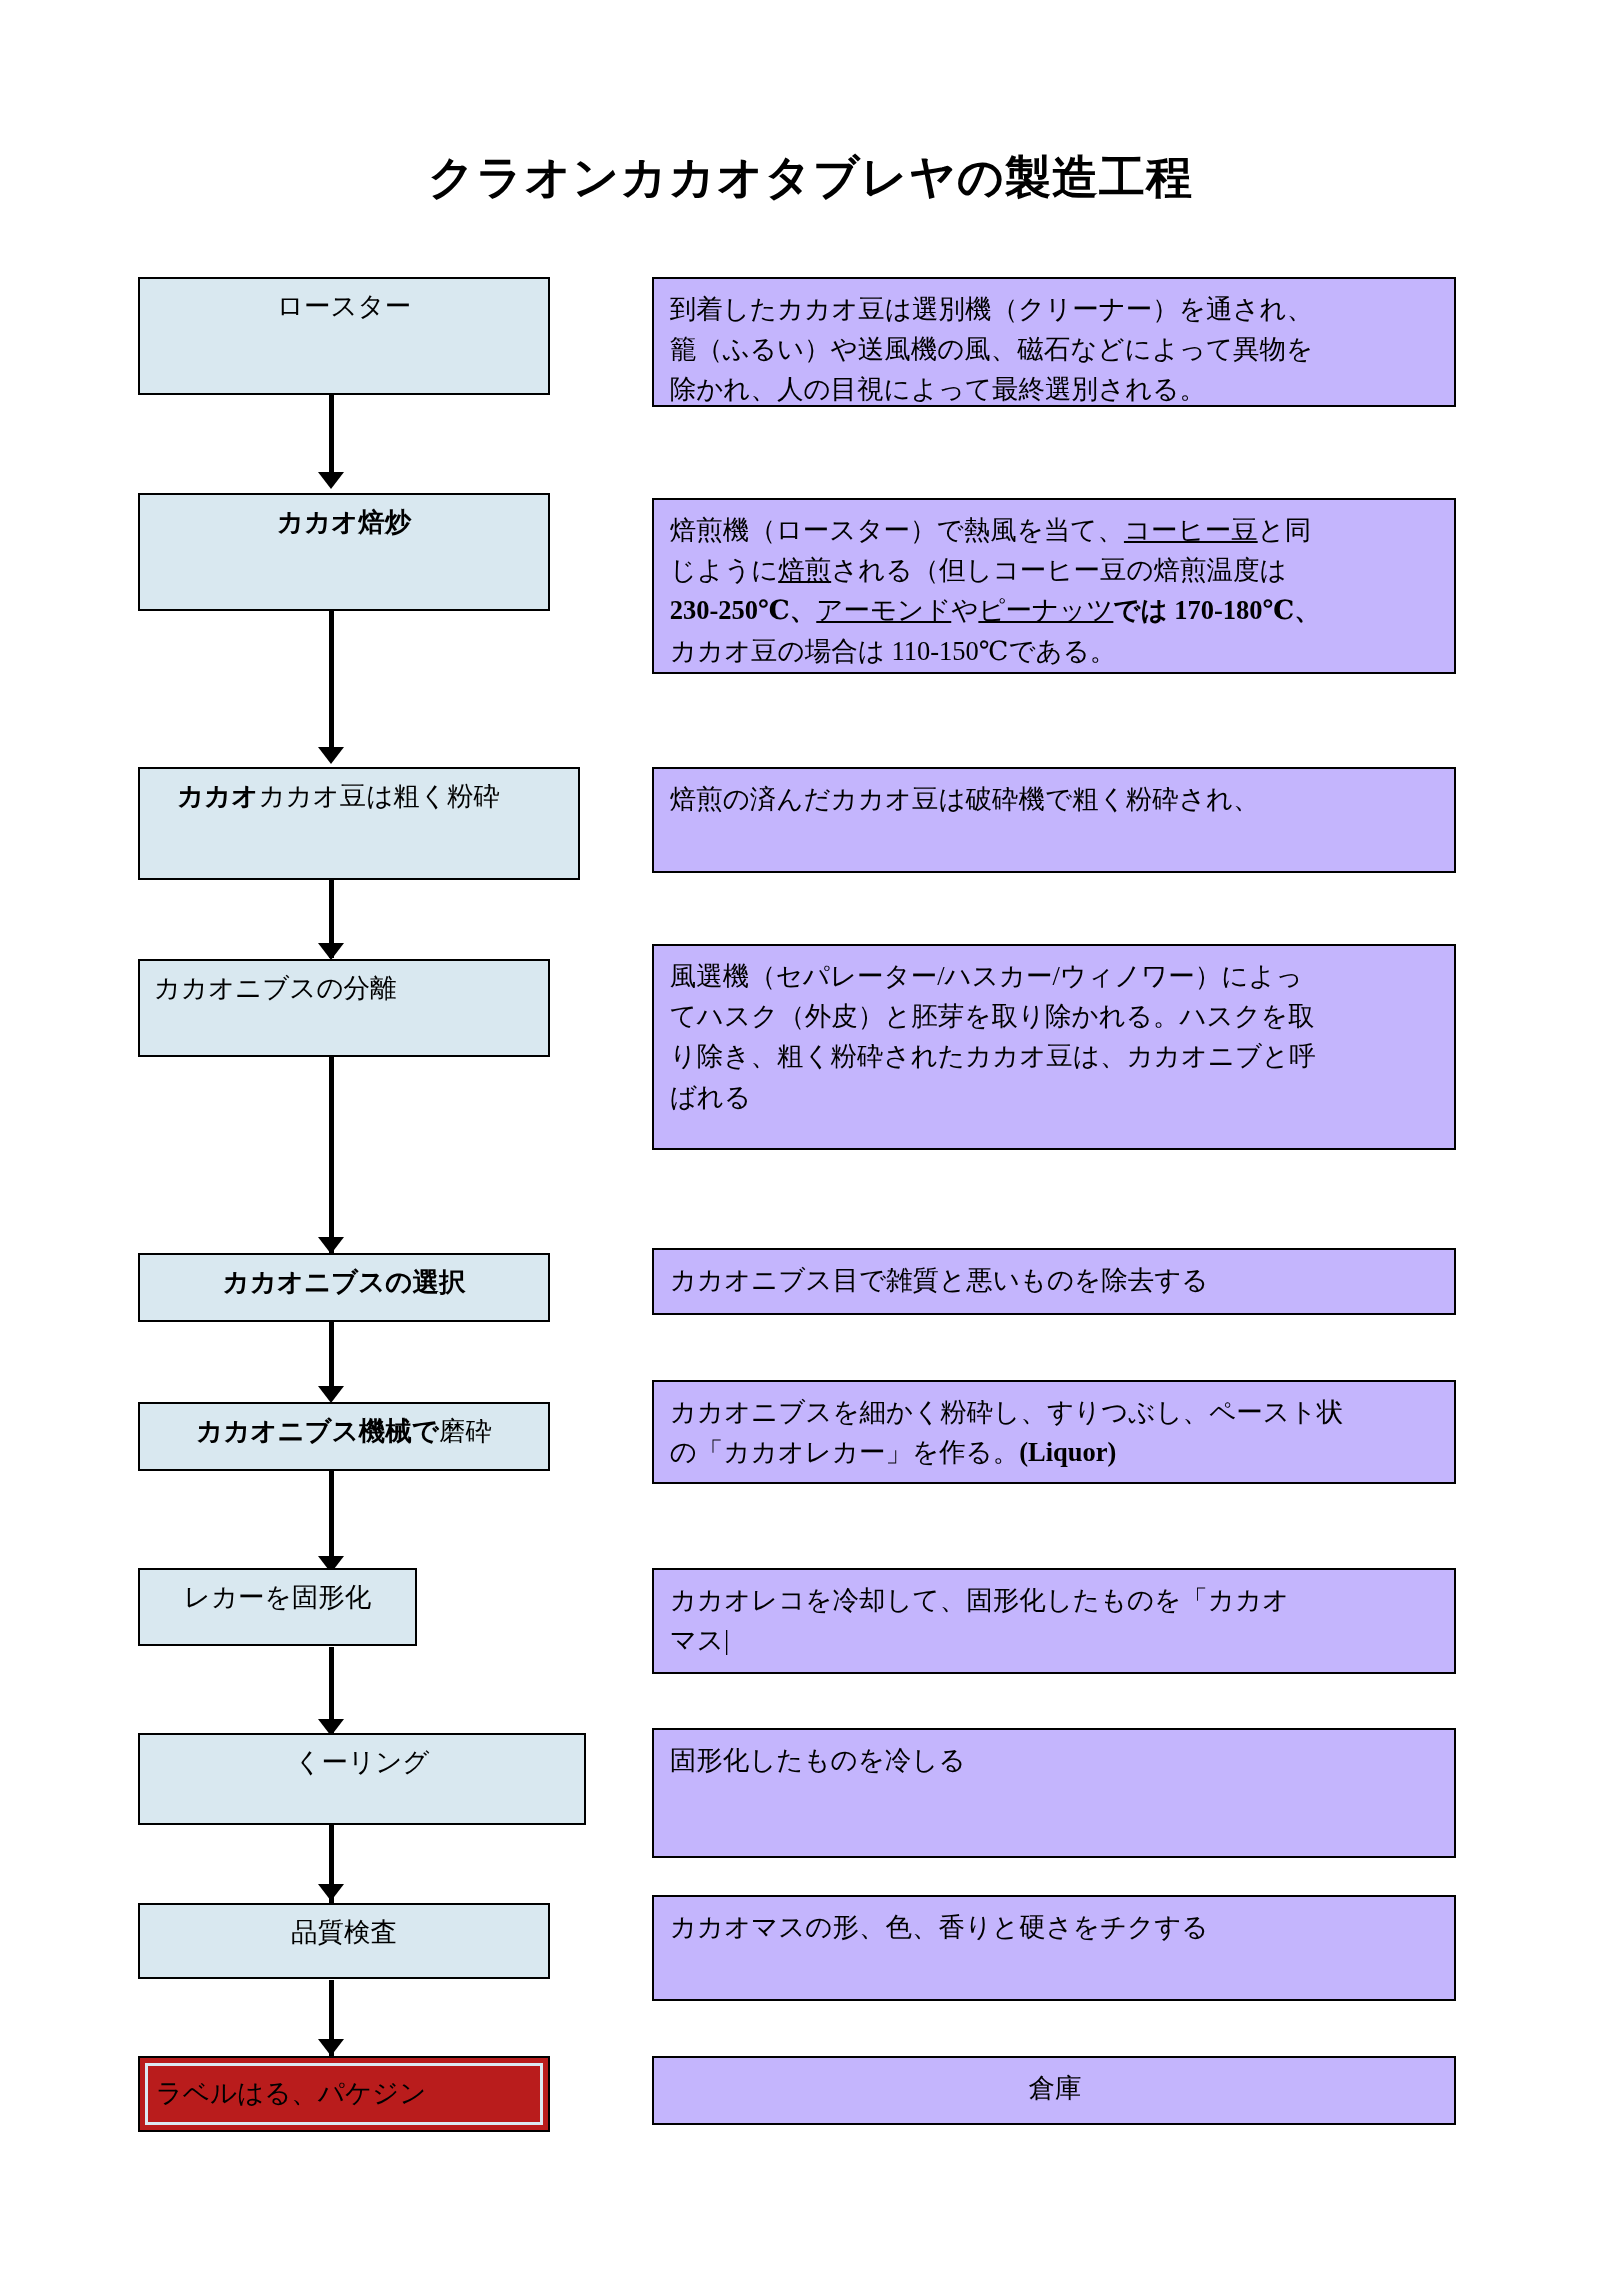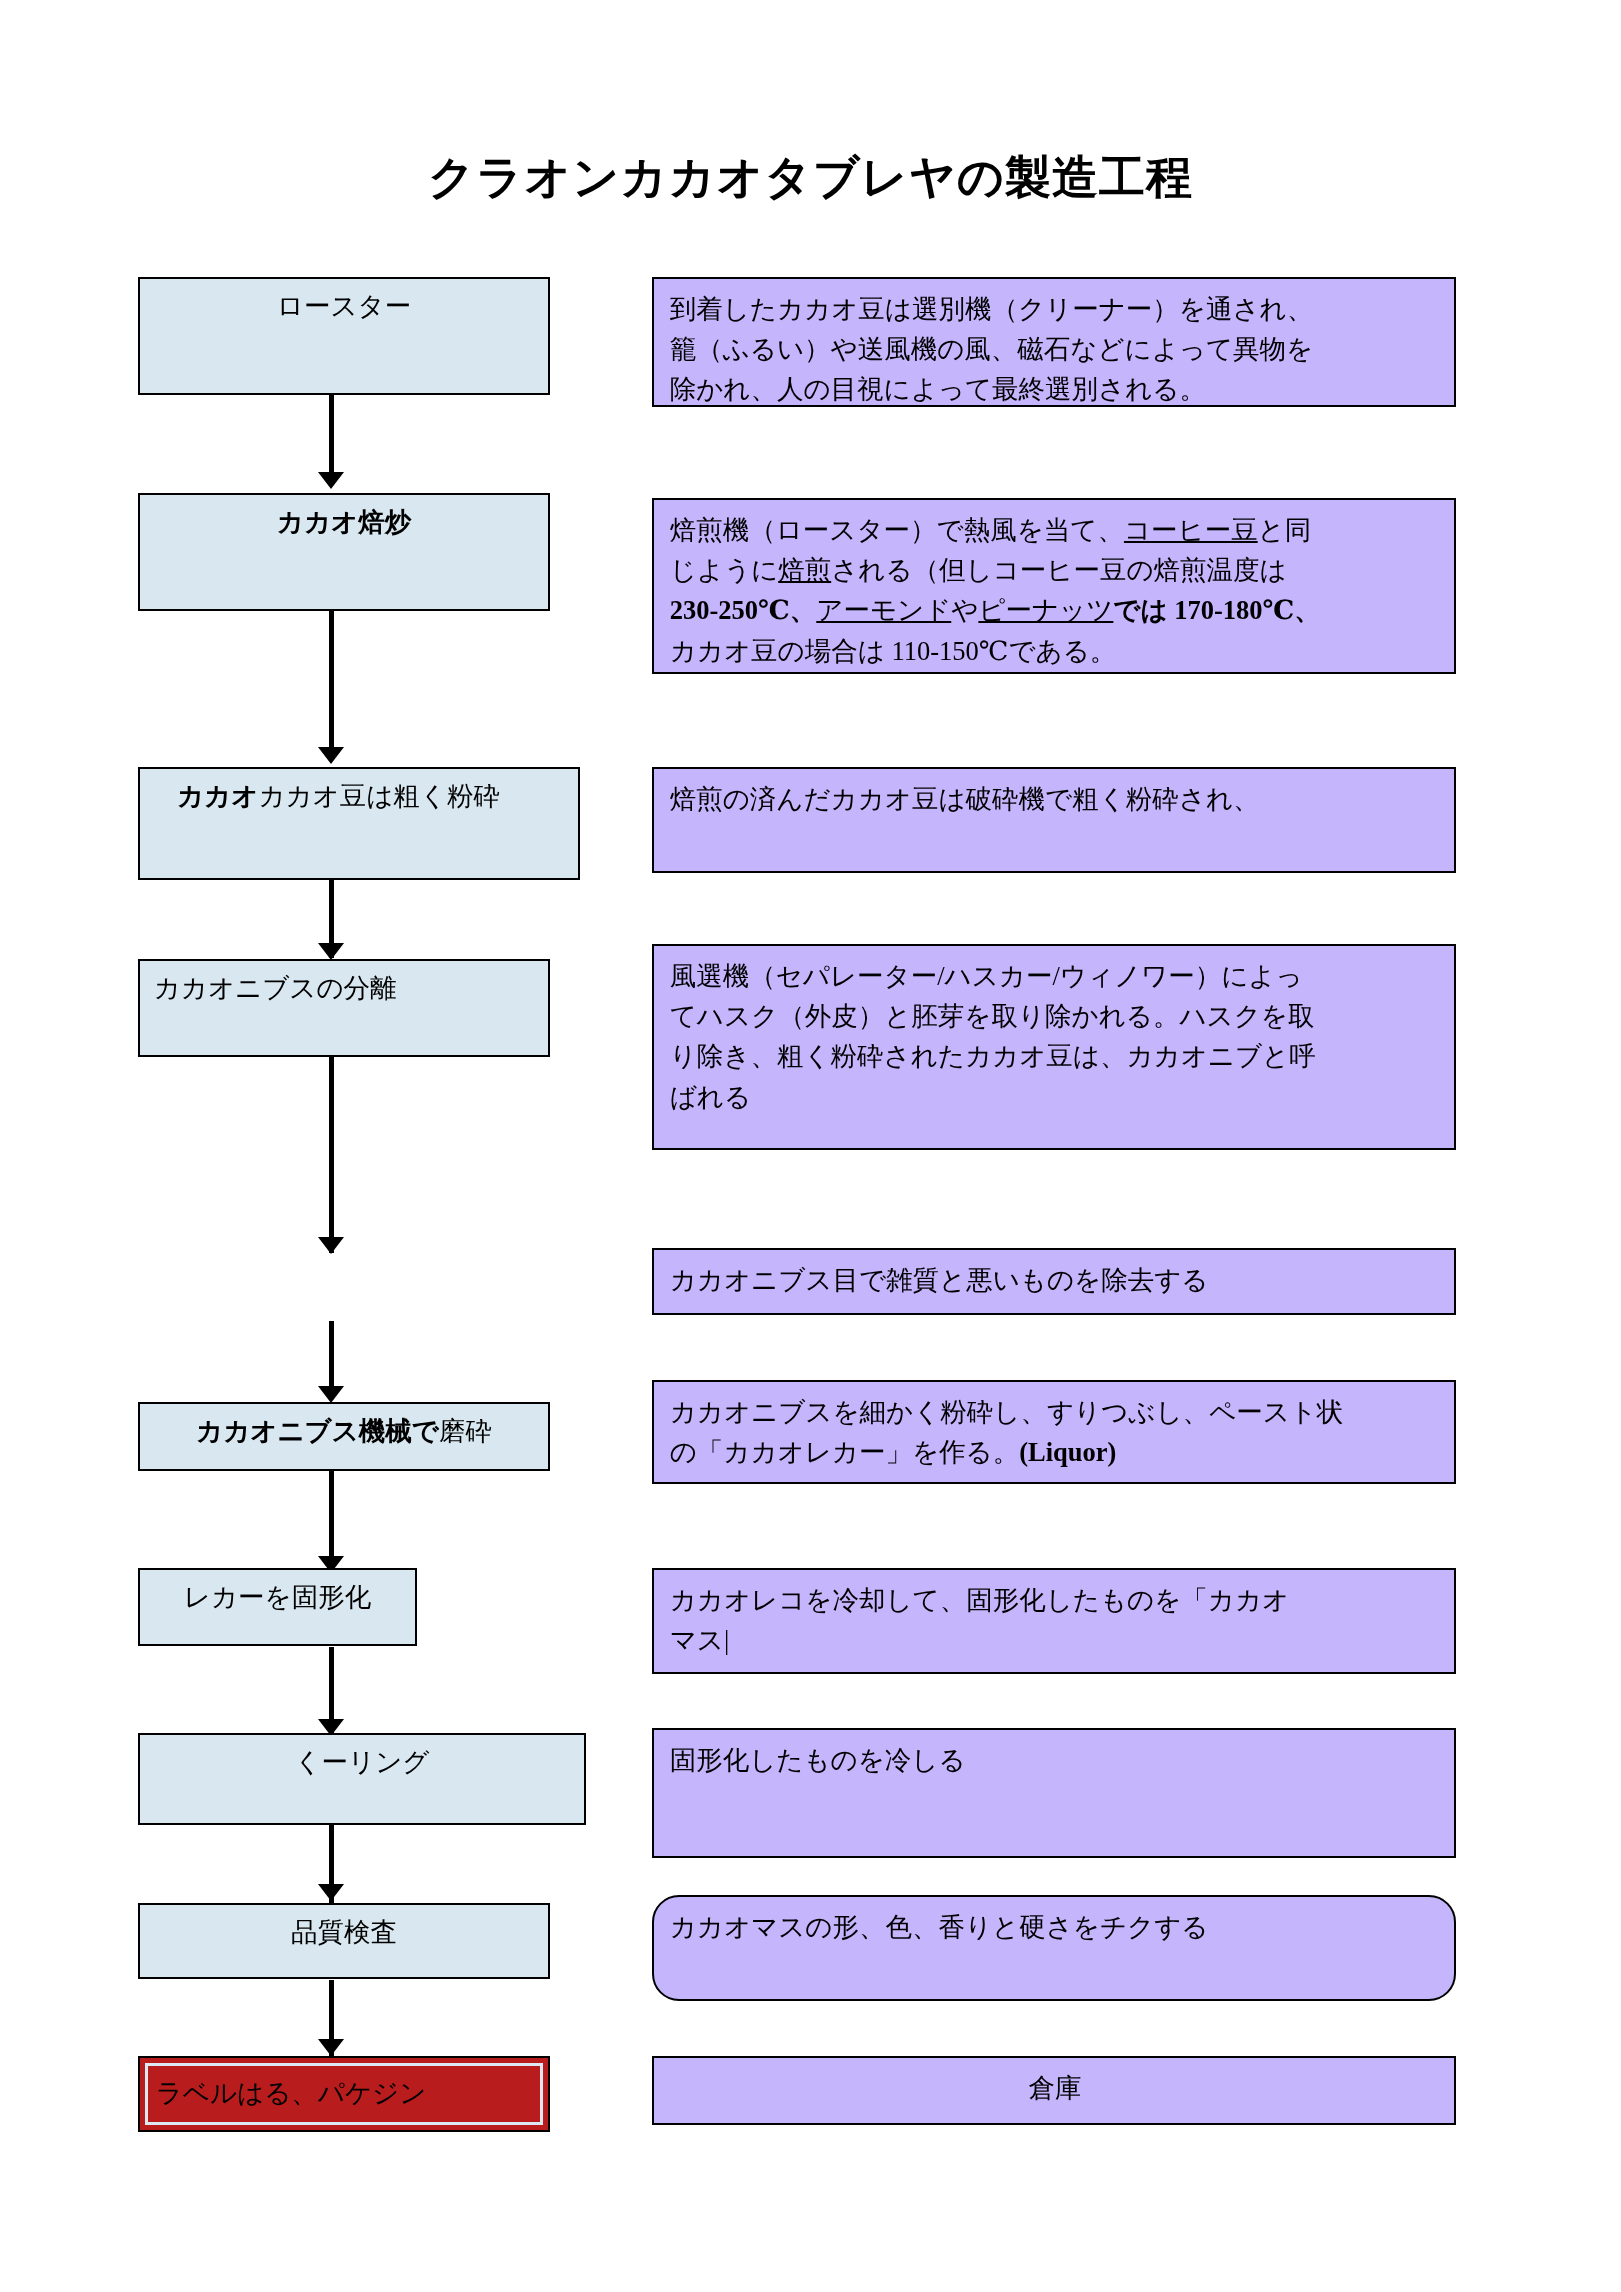--- a/index.html
+++ b/index.html
@@ -145,20 +145,23 @@
   </div>
 
   <div class="pbox left" style="left:138px; top:767px; width:442px; height:113px;padding-left:37px;">
     <span class="ptext"><span class="run-bold">カカオ</span><span class="run-reg">カカオ豆は粗く粉砕</span></span>
   </div>
 
   <div class="pbox left" style="left:138px; top:959px; width:412px; height:98px;">
     <span class="ptext">カカオニブスの分離</span>
   </div>
 
+  <div class="pbox center bold" style="left:138px; top:1253px; width:412px; height:69px;">
+    <span class="ptext">カカオニブスの選択</span>
+  </div>
 
   <div class="pbox center" style="left:138px; top:1402px; width:412px; height:69px;">
     <span class="ptext"><span class="run-bold">カカオニブス機械で</span><span class="run-reg">磨砕</span></span>
   </div>
 
   <div class="pbox center" style="left:138px; top:1568px; width:279px; height:78px;">
     <span class="ptext">レカーを固形化</span>
   </div>
 
   <div class="pbox center" style="left:138px; top:1733px; width:448px; height:92px;">
@@ -209,21 +212,21 @@
 
   <div class="dbox" style="left:652px; top:1568px; width:804px; height:106px;">
     <div>カカオレコを冷却して、固形化したものを「カカオ</div>
     <div>マス|</div>
   </div>
 
   <div class="dbox" style="left:652px; top:1728px; width:804px; height:130px;">
     <div>固形化したものを冷しる</div>
   </div>
 
-  <div class="dbox" style="left:652px; top:1895px; width:804px; height:106px;border-radius:27px;">
+  <div class="dbox" style="left:652px; top:1895px; width:804px; height:106px;">
     <div>カカオマスの形、色、香りと硬さをチクする</div>
   </div>
 
   <div class="dbox center-text" style="left:652px; top:2056px; width:804px; height:69px;">
     <div>倉庫</div>
   </div>
 
 </div>
 
 

